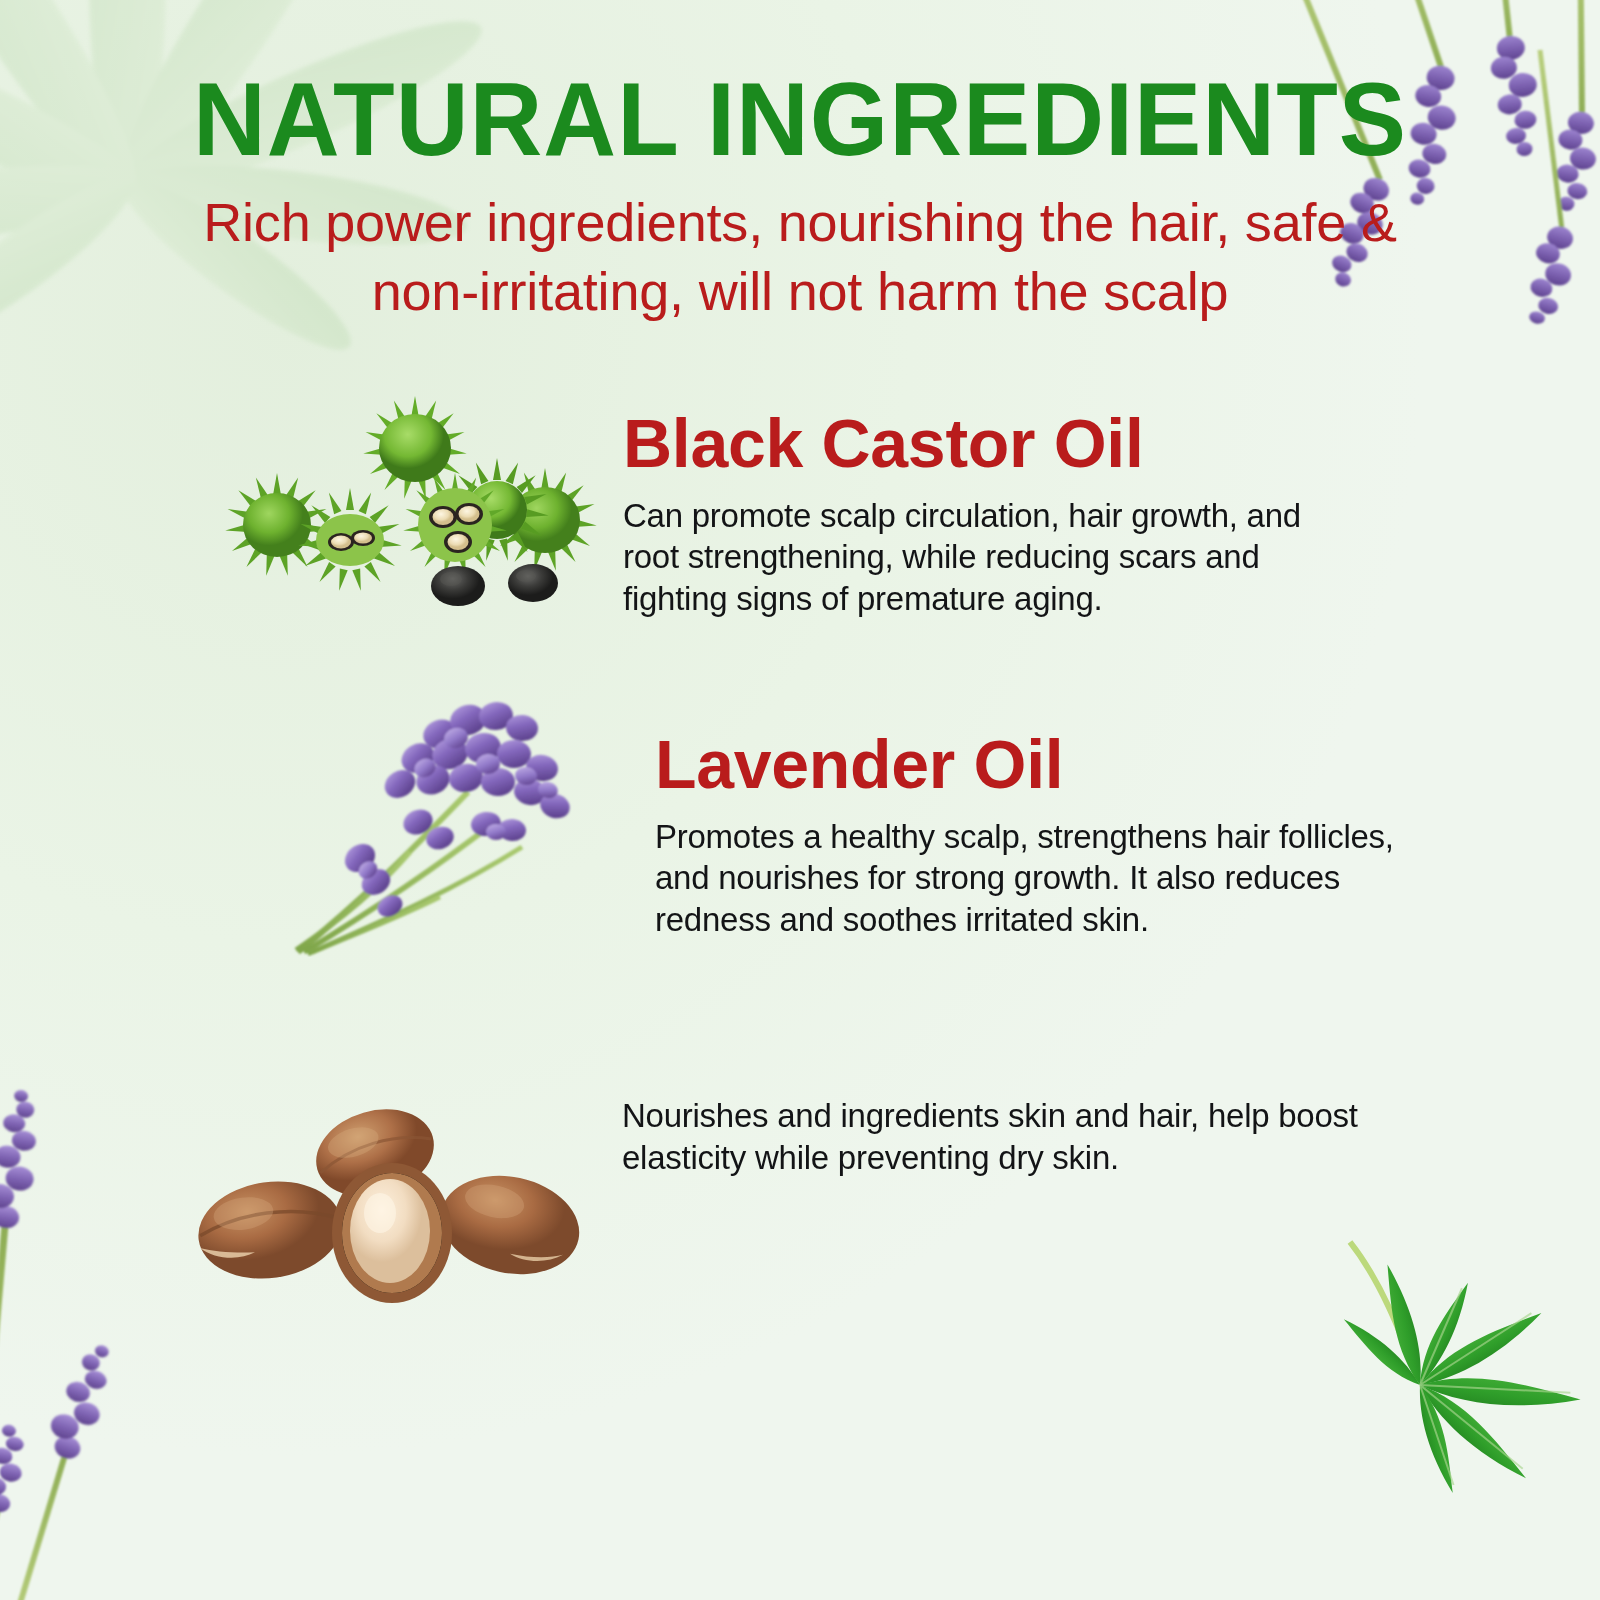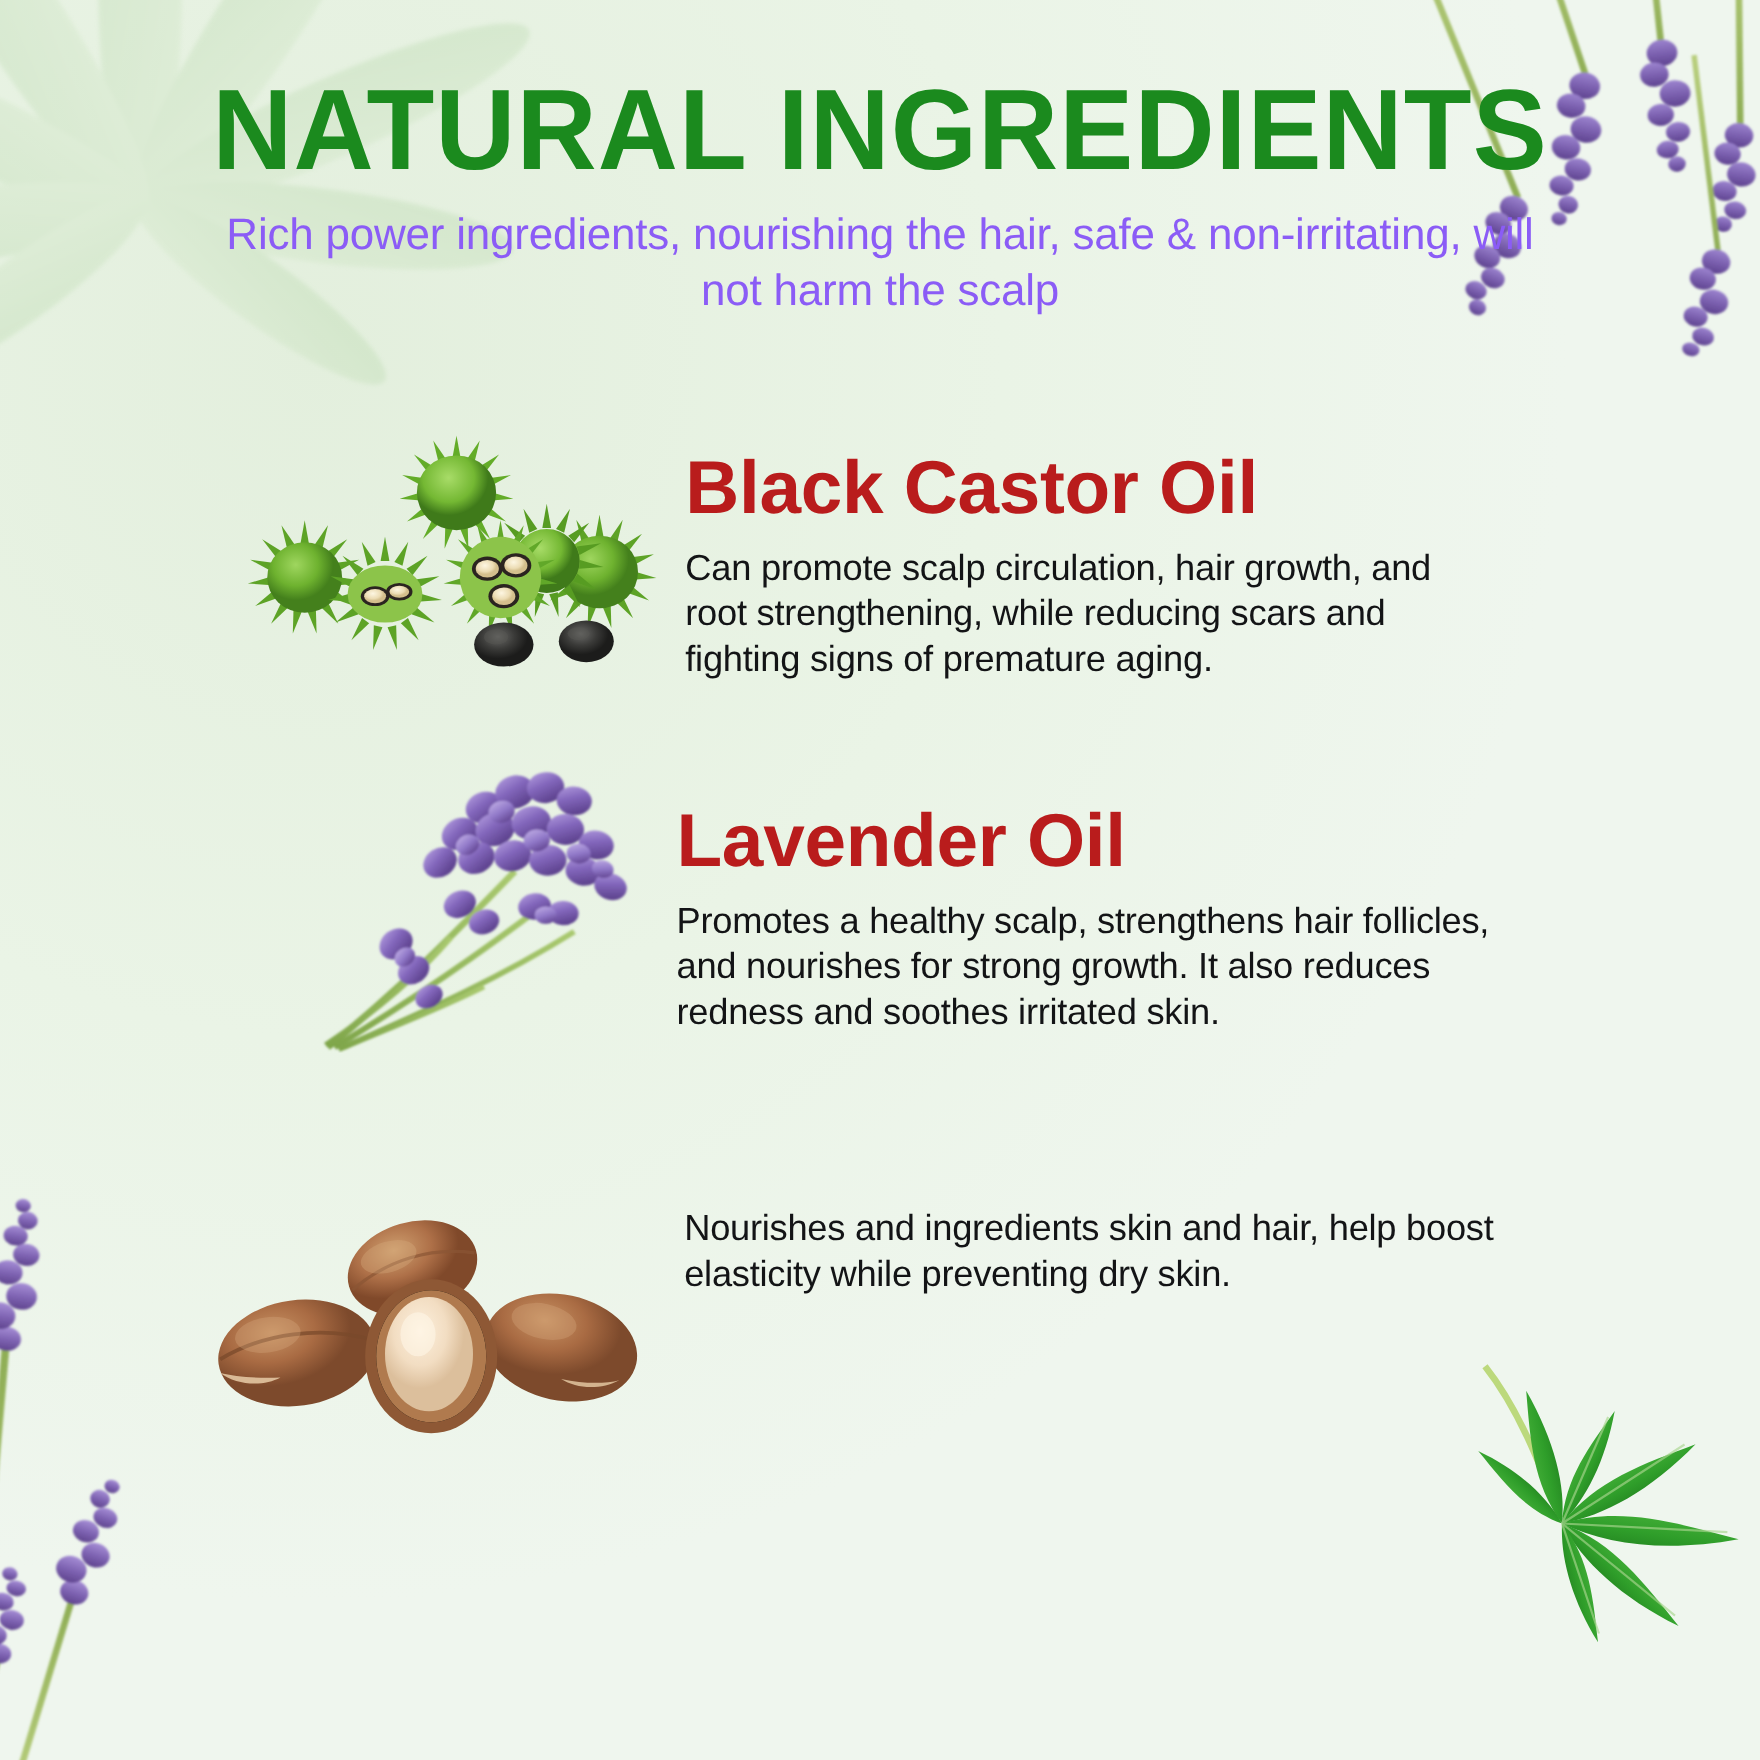--- a/index.html
+++ b/index.html
@@ -44,23 +44,23 @@
     font-weight:700;
     font-size:104px;
     letter-spacing:1px;
     line-height:1.06;
     color:#1b8a1e;
     transform:scaleX(.97);
   }
   .subtitle{
     margin:14px auto 0;
     width:1240px;
-    font-size:40px;
+    font-size:54px;
     line-height:1.28;
-    color:#8b5cf6;
+    color:#b91c1c;
     font-weight:400;
     letter-spacing:-.2px;
   }
 
   
   .row{ position:absolute; display:flex; align-items:flex-start; z-index:4; }
   .thumb{ position:relative; flex:0 0 auto; }
   .thumb svg{ display:block; width:100%; height:100%; }
 
   .copy{ }
@@ -76,21 +76,21 @@
     font-size:33px;
     line-height:1.26;
     color:#131416;
     letter-spacing:-.25px;
   }
 
   #row-castor   { top:390px;  left:215px; }
   #row-castor .thumb{ width:390px; height:230px; margin-right:18px; }
   #row-castor .copy{ width:740px; padding-top:16px; }
 
-  #row-lavender { top:672px;  left:290px; }
+  #row-lavender { top:672px;  left:290px;gap:40px; }
   #row-lavender .thumb{ width:310px; height:285px; margin-right:15px; }
   #row-lavender .copy{ width:740px; padding-top:55px; }
 
   #row-argan    { top:1065px; left:170px; }
   #row-argan .thumb{ width:430px; height:250px; margin-right:22px; }
   #row-argan .copy{ width:740px; padding-top:30px; }
 </style>
 </head>
 <body>
 

